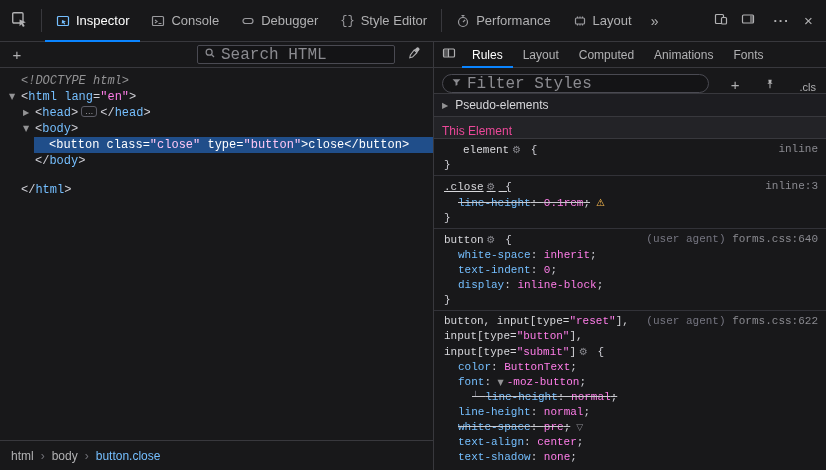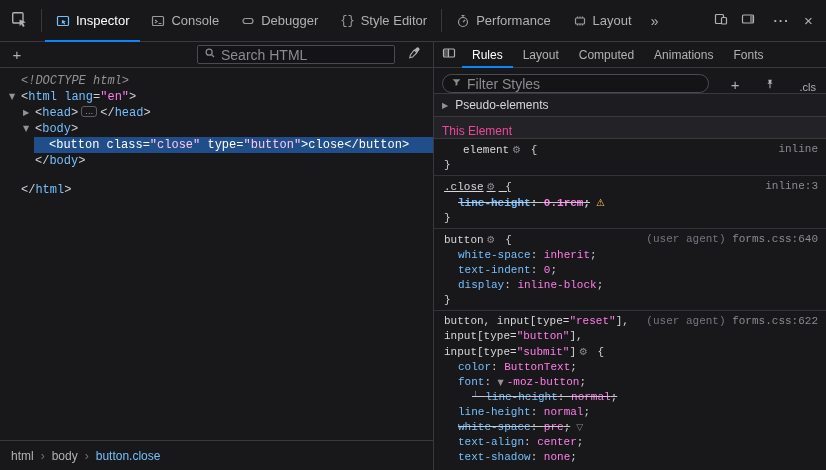--- a/index.html
+++ b/index.html
@@ -32,21 +32,21 @@
 
   
   .main { flex:1; display:flex; min-height:0; }
   .left-panel { width:434px; flex:none; display:flex; flex-direction:column; border-right:1px solid var(--border,#38383d); min-height:0; }
   .right-panel { flex:1; display:flex; flex-direction:column; min-width:0; min-height:0; }
 
   
   .mk-toolbar { height:26px; flex:none; display:flex; align-items:center; gap:7px; padding:0 7px; border-bottom:1px solid var(--border,#38383d); }
   .plus-btn { width:20px; height:20px; color:#b1b1b3; font-size:15px; display:flex; align-items:center; justify-content:center; }
   .mk-search { margin-left:auto; width:198px; height:19px; display:flex; align-items:center; gap:5px; padding:0 6px; border:1px solid #4a4a52; border-radius:2px; background:#141416; }
-  .mk-search input, .filter-box input { flex:1; min-width:0; background:none; border:none; outline:none; color:var(--text,#d7d7db); font-size:14px; font-family:Liberation Sans, sans-serif; }
+  .mk-search input, .filter-box input { flex:1; min-width:0; background:none; border:none; outline:none; color:var(--text,#d7d7db); font-size:16px; font-family:Liberation Mono, monospace; }
   input::placeholder { color:#8b8b90; }
   .eyedropper-btn { width:24px; height:20px; display:flex; align-items:center; justify-content:center; color:#b1b1b3; }
 
   
   .markup { flex:1; min-height:0; overflow:hidden; padding-top:5px; font-family:"Liberation Mono","DejaVu Sans Mono",monospace; font-size:12px; }
   .mk-row { line-height:16px; white-space:pre; }
   .mk-row.selected { background:linear-gradient(90deg, transparent 34px, var(--selection,#204e8a) 34px); }
   .mk-twisty { display:inline-block; width:13px; color:#939395; font-size:8px; padding-left:1px; font-family:"DejaVu Sans",sans-serif; vertical-align:1px; }
   .tk-doctype { color:#939395; font-style:italic; }
   .tk-punc { color:#cfcfd6; }
@@ -287,21 +287,21 @@
 
       <div class="this-el-row">
         <span>This Element</span>
       </div>
 
       <div class="rules">
           <div class="rule-row" style="padding-left: 0; margin-left: 29px;"><span class="tk-sel">element</span><span class="tk-gear">⚙</span><span class="tk-punc"> {</span><span class="rule-src"><span class="tk-src">inline</span></span></div>
           <div class="rule-row" style="padding-left: 10px;"><span class="tk-punc">}</span></div>
           <div class="rule-sep"></div>
           <div class="rule-row" style="padding-left: 10px; text-decoration: underline;"><span class="tk-sel">.close</span><span class="tk-gear">⚙</span><span class="tk-punc"> {</span><span class="rule-src"><span class="tk-src">inline:3</span></span></div>
-          <div class="rule-row" style="padding-left: 24px; font-weight: bold;"><span class="struck"><span class="tk-prop">line-height</span><span class="tk-punc">: </span><span class="tk-val">0.1rem</span><span class="tk-punc">;</span></span><span class="tk-warn">⚠</span></div>
+          <div class="rule-row" style="padding-left: 24px;"><span class="struck"><span class="tk-prop">line-height</span><span class="tk-punc">: </span><span class="tk-val">0.1rem</span><span class="tk-punc">;</span></span><span class="tk-warn">⚠</span></div>
           <div class="rule-row" style="padding-left: 10px;"><span class="tk-punc">}</span></div>
           <div class="rule-sep"></div>
           <div class="rule-row" style="padding-left: 10px;"><span class="tk-sel">button</span><span class="tk-gear">⚙</span><span class="tk-punc"> {</span><span class="rule-src"><span class="tk-srcpfx">(user agent) </span><span class="tk-src">forms.css:640</span></span></div>
           <div class="rule-row" style="padding-left: 24px;"><span class="tk-prop">white-space</span><span class="tk-punc">: </span><span class="tk-val">inherit</span><span class="tk-punc">;</span></div>
           <div class="rule-row" style="padding-left: 24px;"><span class="tk-prop">text-indent</span><span class="tk-punc">: </span><span class="tk-val">0</span><span class="tk-punc">;</span></div>
           <div class="rule-row" style="padding-left: 24px;"><span class="tk-prop">display</span><span class="tk-punc">: </span><span class="tk-val">inline-block</span><span class="tk-punc">;</span></div>
           <div class="rule-row" style="padding-left: 10px;"><span class="tk-punc">}</span></div>
           <div class="rule-sep"></div>
           <div class="rule-row" style="padding-left: 10px;"><span class="tk-sel">button, input[type=</span><span class="tk-str">"reset"</span><span class="tk-sel">],</span><span class="rule-src"><span class="tk-srcpfx">(user agent) </span><span class="tk-src">forms.css:622</span></span></div>
           <div class="rule-row" style="padding-left: 10px;"><span class="tk-sel">input[type=</span><span class="tk-str">"button"</span><span class="tk-sel">],</span></div>

